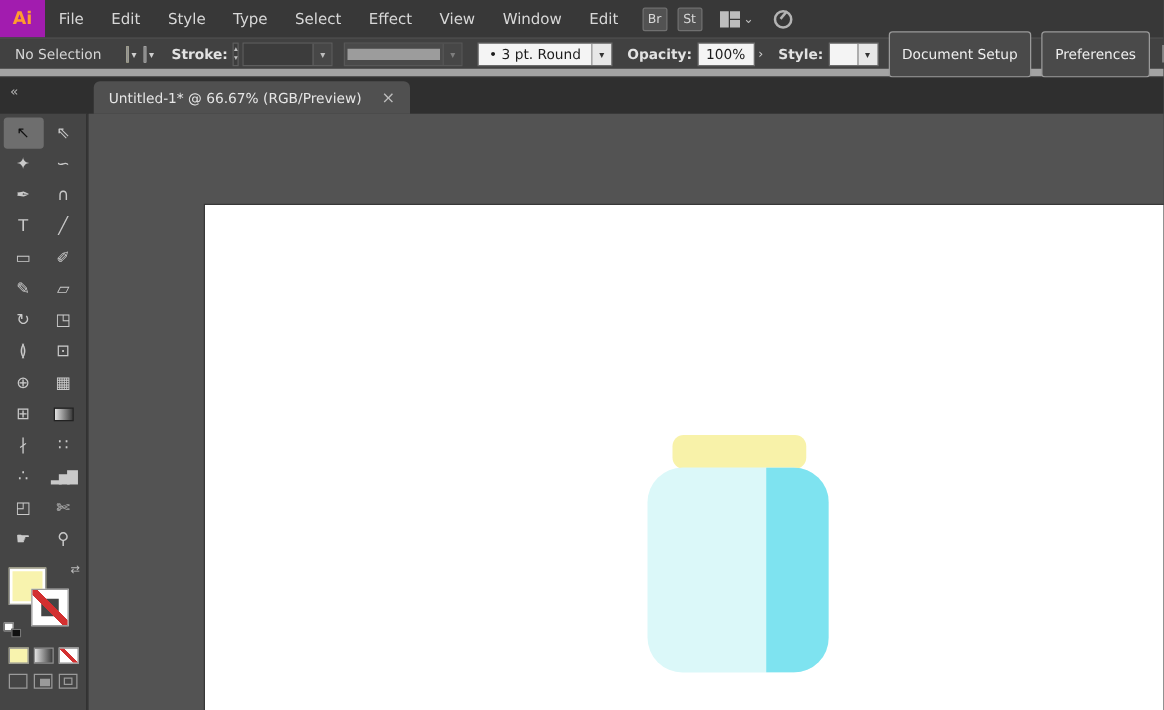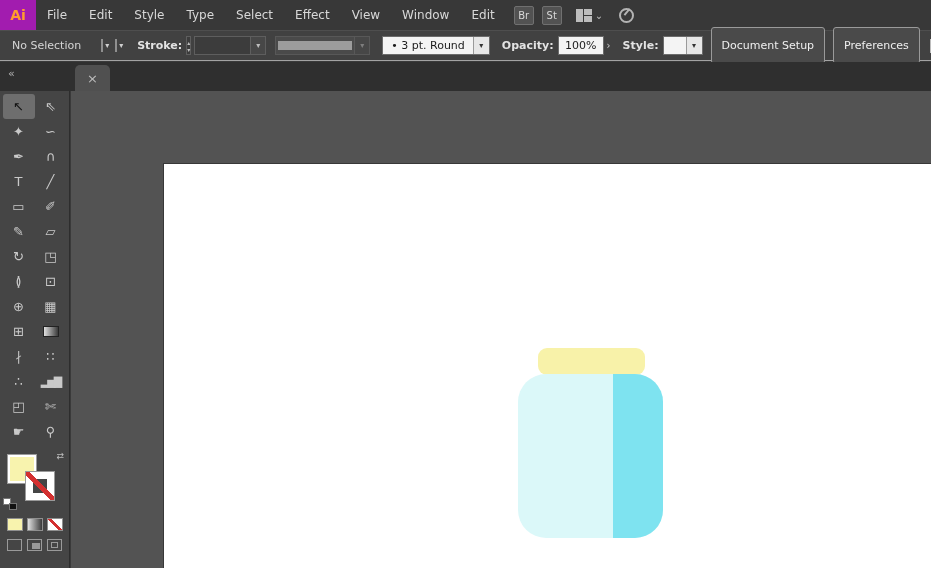--- a/index.html
+++ b/index.html
@@ -15,21 +15,21 @@
   .menu-item { font-size:12px; color:#d8d8d8; padding:12px 11px; line-height:30px; cursor:default; }
   .sq-btn { width:20px; height:19px; margin-left:8px; background:#525252; border:1px solid #707070; border-radius:2px; color:#d8d8d8; font-size:10px; display:flex; align-items:center; justify-content:center; }
   .ws-icon { margin-left:14px; display:flex; gap:1px; }
   .ws-icon .a { width:7px; height:13px; background:#bdbdbd; }
   .ws-icon .b { display:flex; flex-direction:column; gap:1px; }
   .ws-icon .b div { width:8px; height:6px; background:#bdbdbd; }
   .ws-chev { color:#bdbdbd; font-size:10px; margin-left:3px; }
   .gpu-icon { margin-left:16px; width:15px; height:15px; border:2px solid #b3b3b3; border-radius:50%; position:relative; }
   .gpu-icon::after { content:""; position:absolute; left:5px; top:-2px; width:2px; height:8px; background:#b3b3b3; transform:rotate(40deg); }
   
-  .controlbar { position:absolute; top:30px; left:0; right:0; height:31px; background:#414141; border-top:1px solid #4e4e4e; border-bottom:1px solid #a3a3a3; display:flex; align-items:center; font-size:11px; color:#d5d5d5; }
+  .controlbar { position:absolute; top:30px; left:0; right:0; height:31px; background:#414141; border-top:1px solid #4e4e4e; border-bottom:6px solid #a3a3a3; display:flex; align-items:center; font-size:11px; color:#d5d5d5; }
   .cb-status { margin-left:12px; white-space:nowrap; }
   .cb-div { width:1px; height:20px; background:#585858; margin:0 10px; }
   .cb-label { font-weight:bold; color:#e2e2e2; white-space:nowrap; }
   .cb-swatch { width:17px; height:13px; border:1px solid #8f8f8f; box-shadow:inset 0 0 0 1px #fff; position:relative; }
   .none-slash::after { content:""; position:absolute; inset:0; background:linear-gradient(45deg, transparent 43%, #d33030 43%, #d33030 57%, transparent 57%); }
   .mini-arrow { font-size:8px; color:#cfcfcf; margin:0 6px 0 2px; }
   .stepper { width:12px; height:19px; background:#3c3c3c; border:1px solid #5e5e5e; display:flex; flex-direction:column; align-items:center; justify-content:center; margin-left:4px; }
   .stepper span { font-size:6px; line-height:7px; color:#c0c0c0; }
   .combo-dark { display:flex; height:19px; border:1px solid #5e5e5e; margin-left:3px; }
   .combo-dark .val { width:55px; background:#3c3c3c; }
@@ -152,20 +152,21 @@
     <div class="cb-buttons" data-name="control-bar-buttons">
       <div class="cb-btn" data-name="document-setup-button">Document Setup</div>
       <div class="cb-btn" data-name="preferences-button">Preferences</div>
       <div class="cut-icon" data-name="panel-toggle-icon"></div>
     </div>
   </div>
 
   <div class="tabbar" data-name="document-tab-bar">
     <span class="collapse" data-name="collapse-toolbar-icon">«</span>
     <div class="doc-tab" data-name="document-tab">
+      <span class="title" data-name="document-tab-title">Untitled-1* @ 66.67% (RGB/Preview)</span>
       <span class="close" data-name="tab-close-icon">×</span>
     </div>
   </div>
 
   <div class="toolbar" data-name="tools-panel">
     <div class="tools" data-name="toolbar-tools">
         <div class="tool selected" data-name="selection-tool">
           <span class="glyph" data-name="selection-icon">↖</span>
         </div>
         <div class="tool" data-name="direct-selection-tool">

